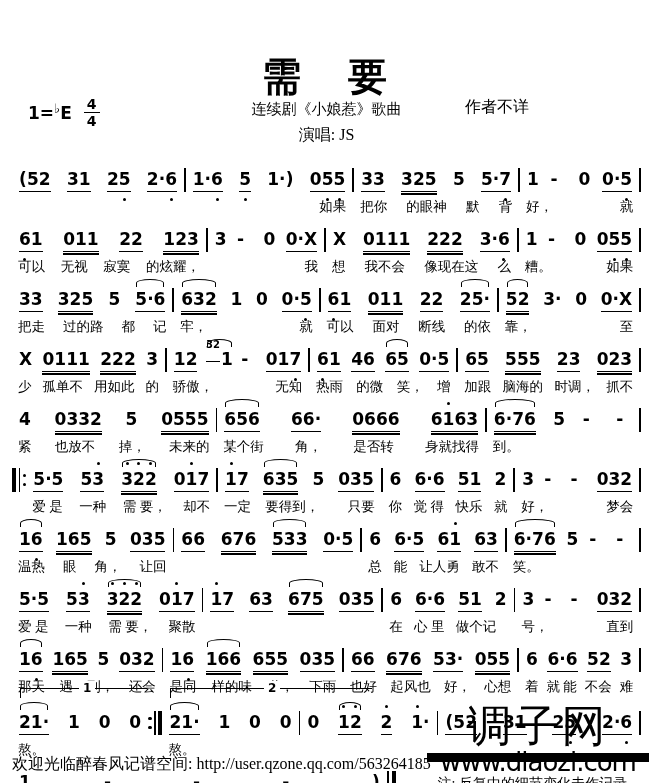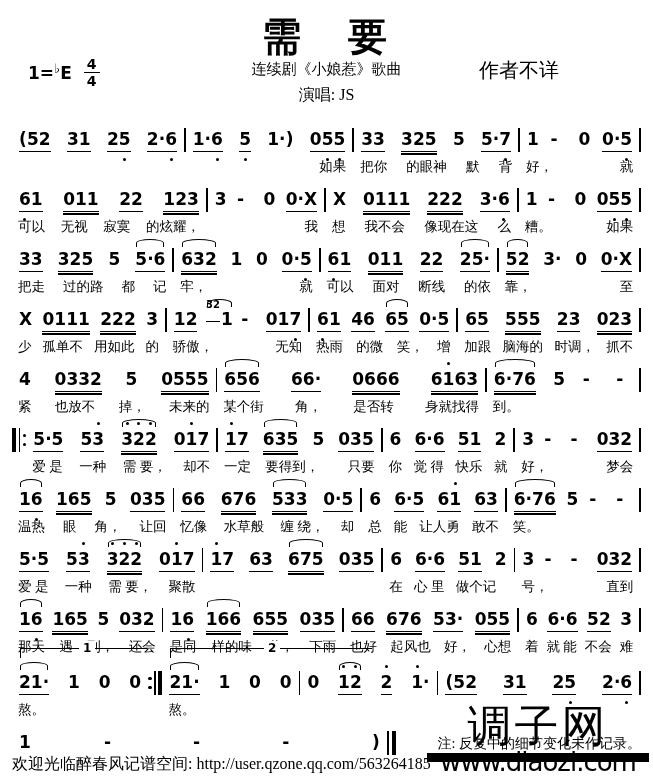--- a/index.html
+++ b/index.html
@@ -1,28 +1,28 @@
 <!DOCTYPE html>
 <html><head>
 <meta charset="utf-8">
 <style>
   html,body{margin:0;padding:0;background:#fff;}
   .page{position:relative;width:653px;height:783px;background:#fff;overflow:hidden;
         font-family:"Liberation Serif","DejaVu Serif",serif;color:#000;}
   
   .header{position:relative;height:114px;}
-  .song-title{text-align:center;padding-top:16px;font-size:39px;font-weight:bold;letter-spacing:4px;line-height:1.1;}
+  .song-title{text-align:center;padding-top:16px;font-size:39px;font-weight:bold;letter-spacing:4px;line-height:1.1;margin-top:40px;}
   .keysig{position:absolute;left:28px;top:56px;font-size:17px;font-weight:bold;
           font-family:"DejaVu Sans",sans-serif;display:flex;align-items:center;}
   .flat{font-size:13px;vertical-align:super;position:relative;top:-4px;}
   .meter{display:inline-flex;flex-direction:column;align-items:center;font-size:14px;line-height:1;margin-left:12px;}
   .meter .den{border-top:1.6px solid #000;}
   .meter span{padding:1px 3px;}
   .subtitle{position:absolute;left:0;right:0;top:60px;text-align:center;font-size:15px;}
-  .author{position:absolute;left:479px;top:57px;font-size:20px;}
+  .author{position:absolute;left:465px;top:57px;font-size:16px;}
   .singer{position:absolute;left:0;right:0;top:85px;text-align:center;font-size:16px;}
   .transcriber{position:absolute;left:465px;top:85px;font-size:16px;}
   
   .score{padding:4px 12px 0;}
   .line{display:flex;align-items:flex-start;margin-bottom:3px;}
   .line.mt{margin-top:6px;}
   .measure{display:flex;flex-direction:column;position:relative;min-width:0;}
   .notes{display:flex;justify-content:space-between;align-items:flex-start;padding:10px 7px 3px;
          font-family:"DejaVu Sans","Liberation Sans",sans-serif;font-weight:bold;font-size:17px;line-height:22px;}
   .grp{position:relative;display:inline-flex;white-space:nowrap;}
@@ -698,21 +698,20 @@
               <span class="d">5</span>
               <span class="d">3</span>
               <span class="d">3</span>
             </span>
             <span class="grp u1">
               <span class="d">0</span>
               <span class="d dot">·</span>
               <span class="d">5</span>
             </span>
           </div>
-          <div class="lyric"><span class="lchunk">忆像</span><span class="lchunk">水草般</span><span class="lchunk">缠 绕，</span><span class="lchunk">却</span></div>
         </div>
         <span class="barline">
           <i class="bl thin"></i>
         </span>
         <div class="measure" style="flex-grow: 10;">
           <div class="notes">
             <span class="grp">
               <span class="d">6</span>
             </span>
             <span class="grp u1">

